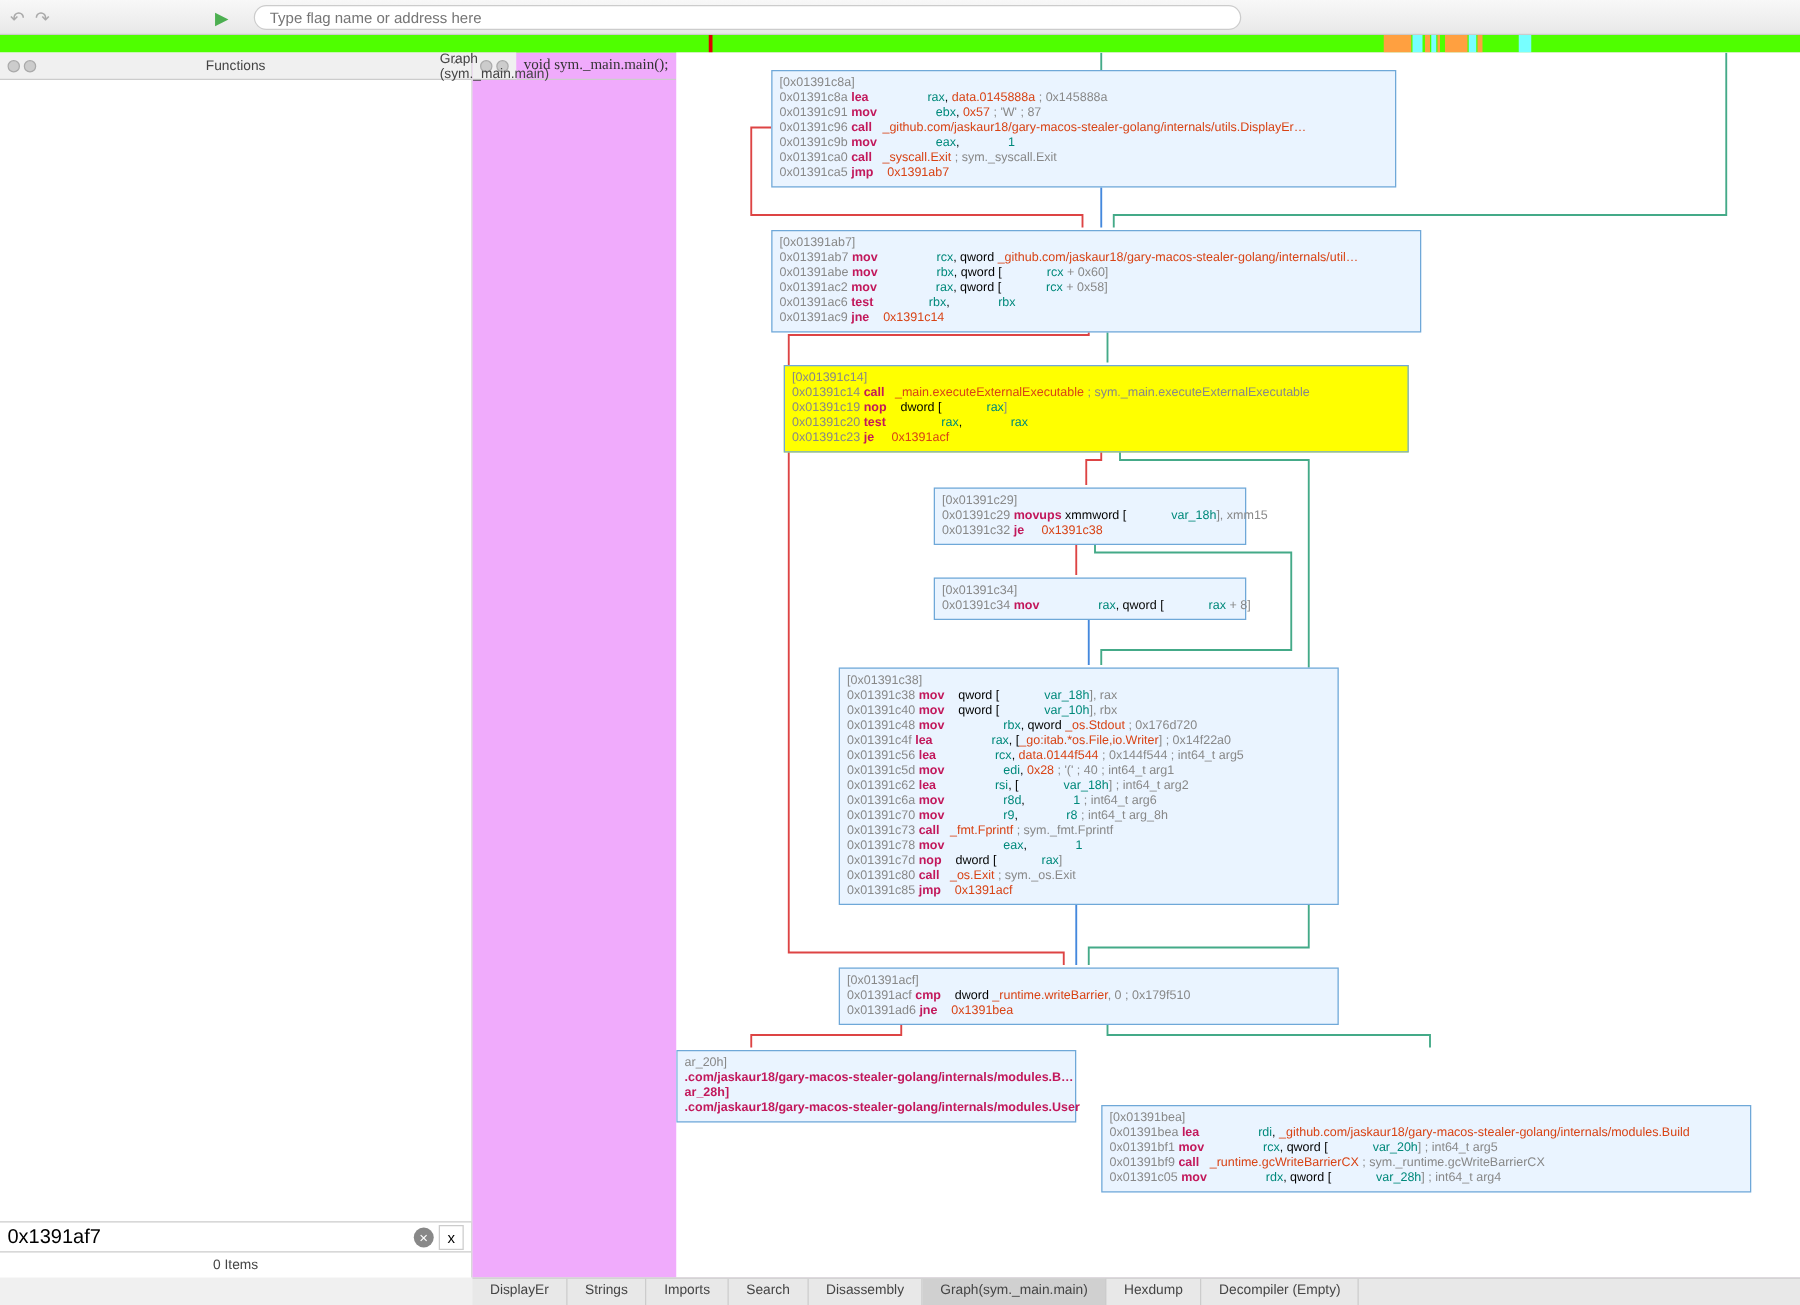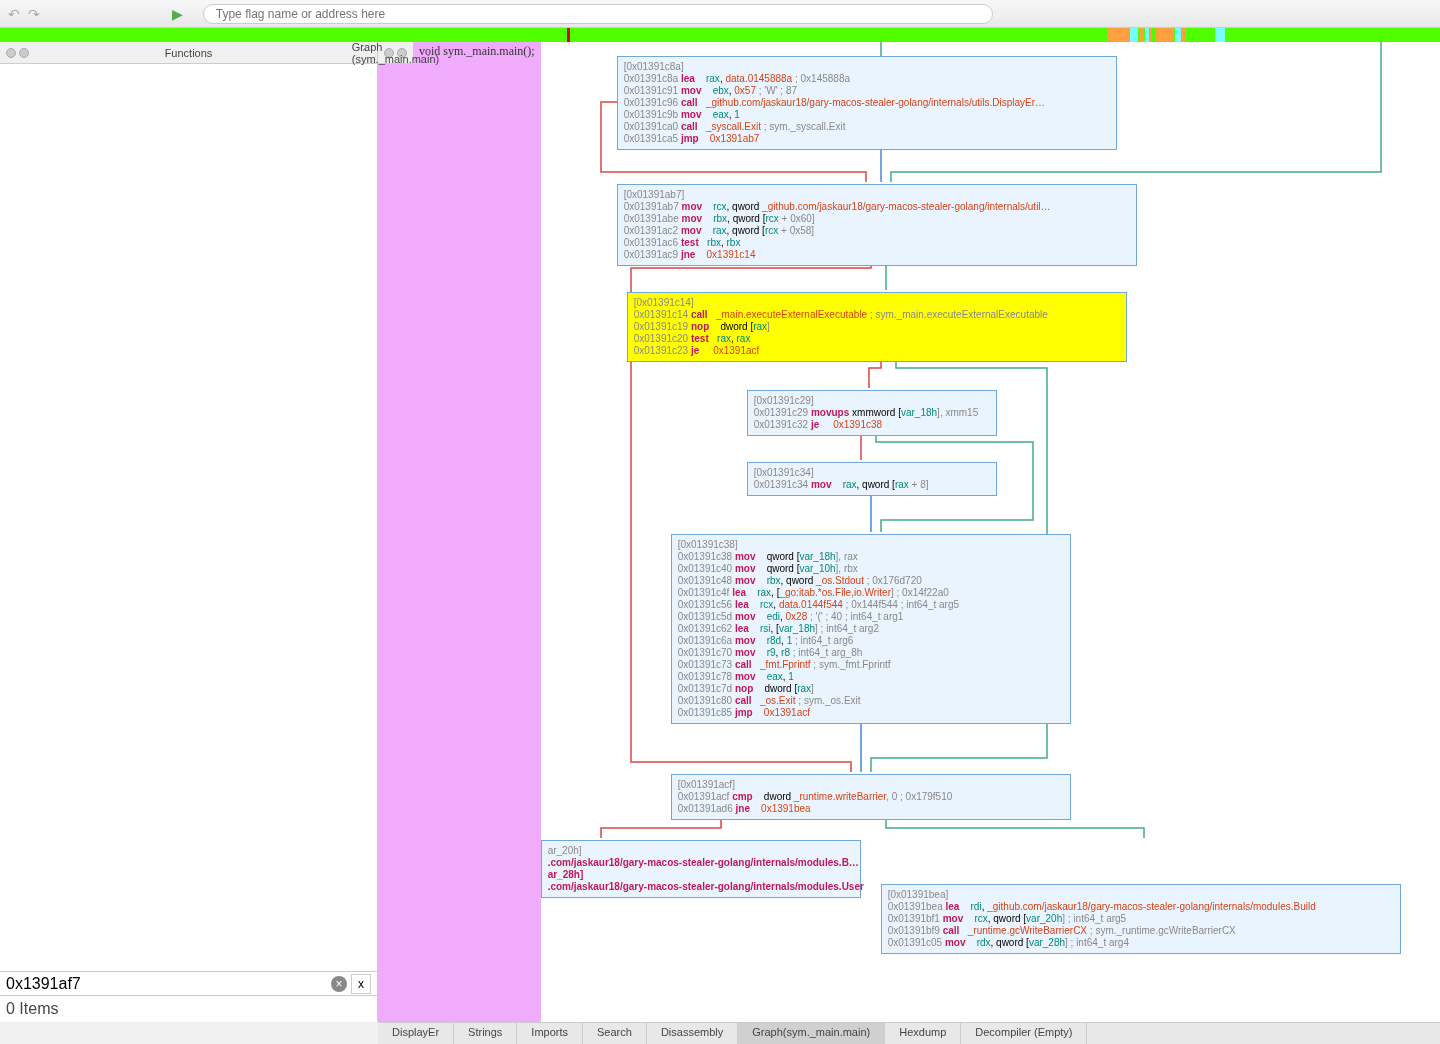--- a/index.html
+++ b/index.html
@@ -19,34 +19,34 @@
 .panehdr .dots { display:flex; gap:3px; margin-right:auto; }
 .dot { width:10px; height:10px; border-radius:50%; background:#ccc; border:1px solid #aaa; }
 .panehdr .title { position:absolute; left:50%; transform:translateX(-50%); }
 .caret { position:absolute; right:8px; color:#888; font-size:10px; }
 .leftbody { flex:1; background:#fff; }
 .leftbottom { border-top:1px solid #ccc; }
 .addrfilter { display:flex; align-items:center; height:24px; border-bottom:1px solid #ccc; padding:0 6px; }
 .addrfilter input { flex:1; border:none; font-size:16px; outline:none; }
 .clr { width:16px; height:16px; border-radius:50%; background:#888; color:#fff; text-align:center; line-height:16px; font-size:12px; cursor:pointer; }
 .xbtn { width:20px; height:20px; border:1px solid #ccc; background:#fff; margin-left:4px; font-size:12px; cursor:pointer; }
-.itemcount { font-size:16px; padding:4px 6px; color:#444; }
+.itemcount { font-size:11px; padding:4px 6px; color:#444;text-align:center; }
 .rightpane { flex:1; display:flex; flex-direction:row; background:#f0abfc; }
 .sig { height:22px; border-bottom:1px solid #ccc; padding:2px 6px; font-size:12px; font-family:Liberation Serif, serif; color:#333; }
 .graphview { flex:1; position:relative; overflow:hidden; background:#fff; }
 .hscroll { height:14px; background:#f0f0f0; border-top:1px solid #ccc; position:relative; }
 .hscroll .thumb { position:absolute; top:2px; height:10px; background:#bbb; border-radius:5px; }
 
 
 .blk { position:absolute; background:#eaf4ff; border:1px solid #6fa8d8; font-family:Menlo,monospace; font-size:10px; line-height:12px; padding:4px 6px; white-space:nowrap; }
 .blk.hl { background:#ffff00; }
 .blk .hdr { color:#888; }
 .addr { color:#888; }
 .mn { color:#c2185b; font-weight:bold; }
-.reg { color:#00897b; }
+.reg { color:#00897b;margin-left:36px; }
 .num { color:#d84315; }
 .sym { color:#d84315; }
 .cmt { color:#888; }
 
 svg.edges { position:absolute; top:0; left:0; width:100%; height:100%; pointer-events:none; }
 svg.edges path { fill:none; stroke-width:1.5; }
 svg.edges marker path { stroke:none; }
 
 .tabs { position:absolute; bottom:0; left:378px; right:0; height:22px; background:#e8e8e8; border-top:1px solid #ccc; display:flex; font-size:11px; }
 .tab { padding:3px 14px; border-right:1px solid #ccc; color:#444; cursor:pointer; }

